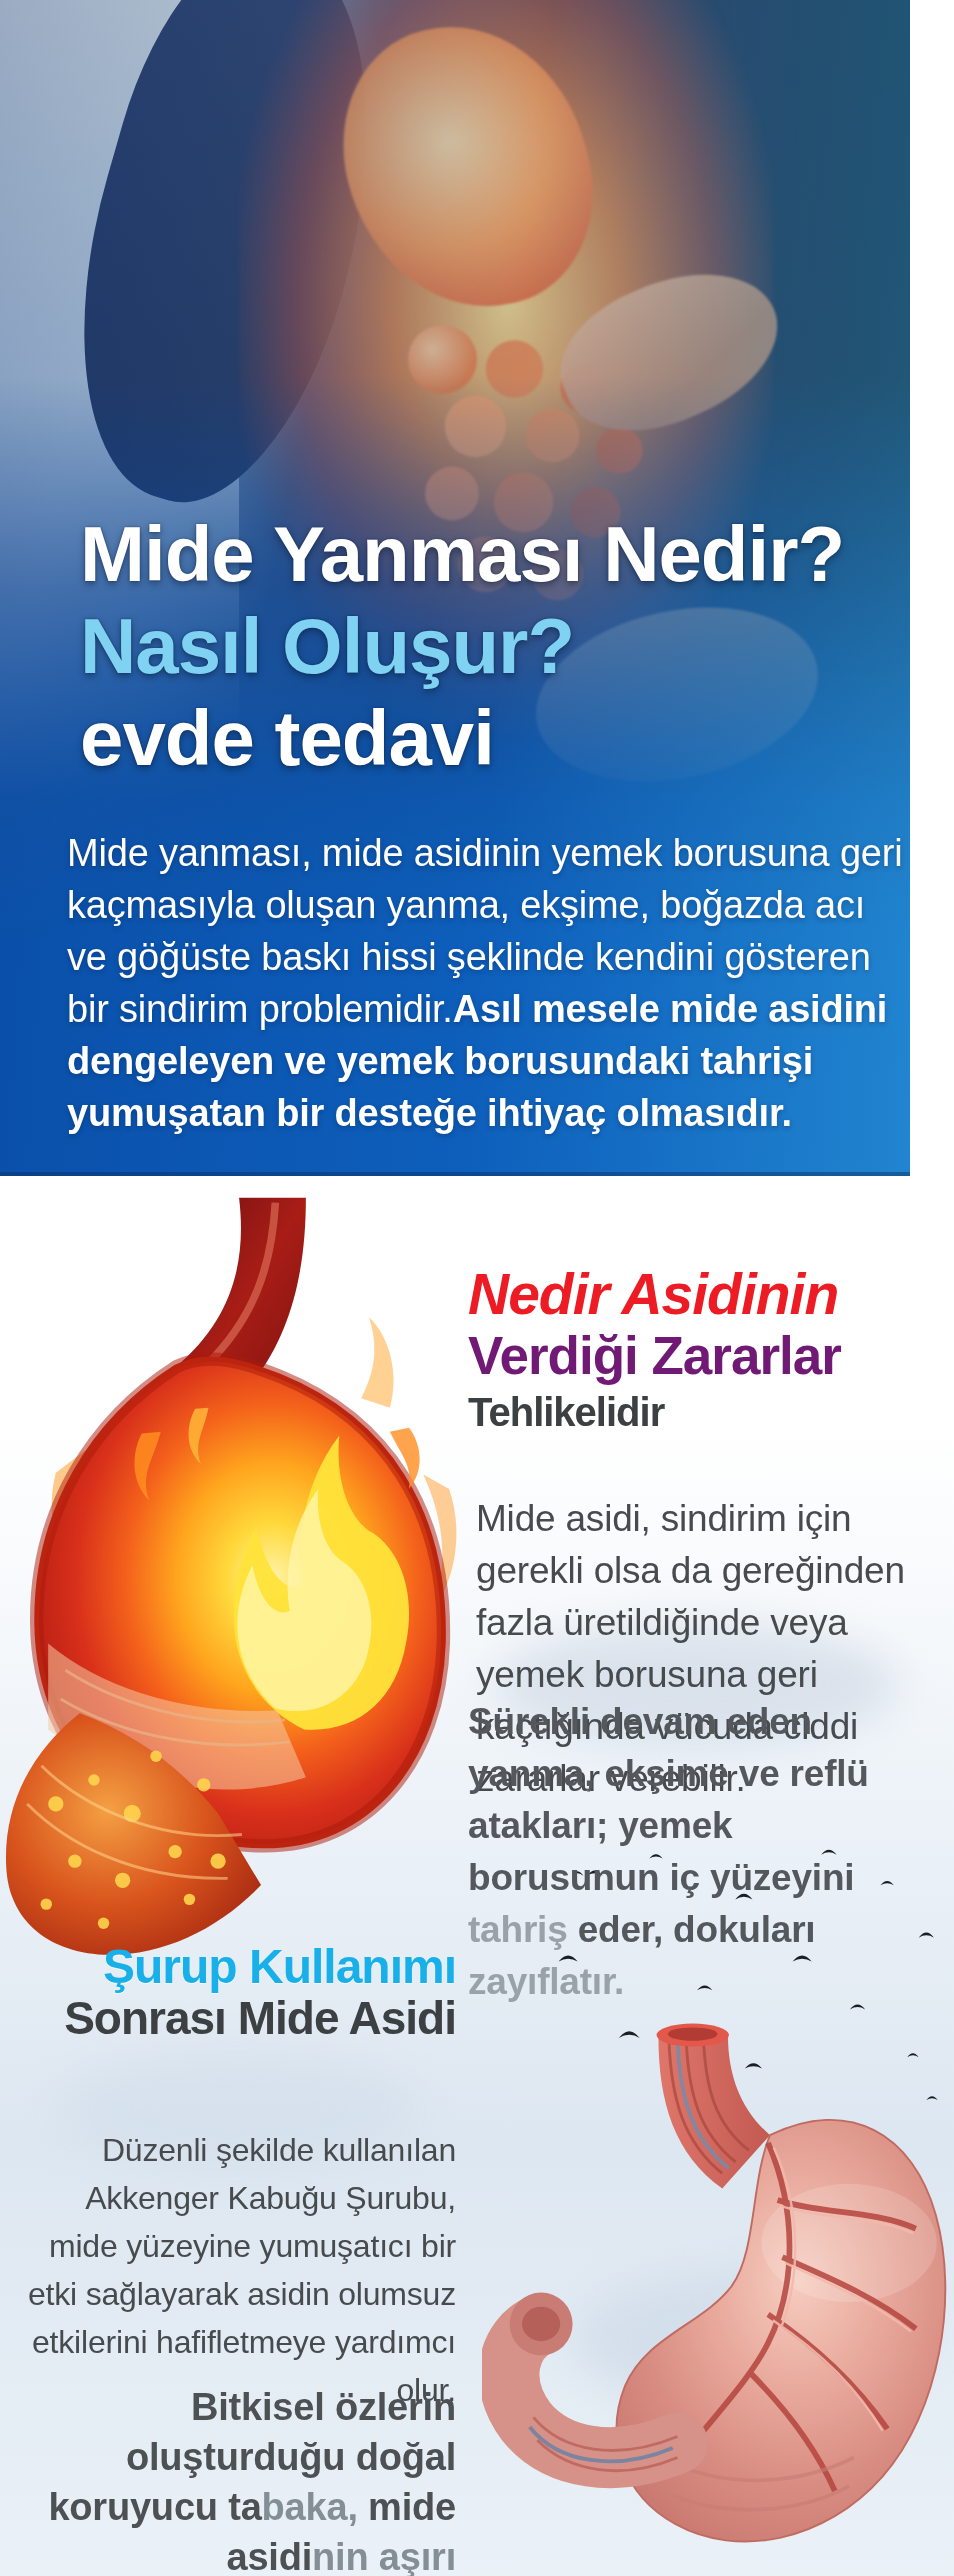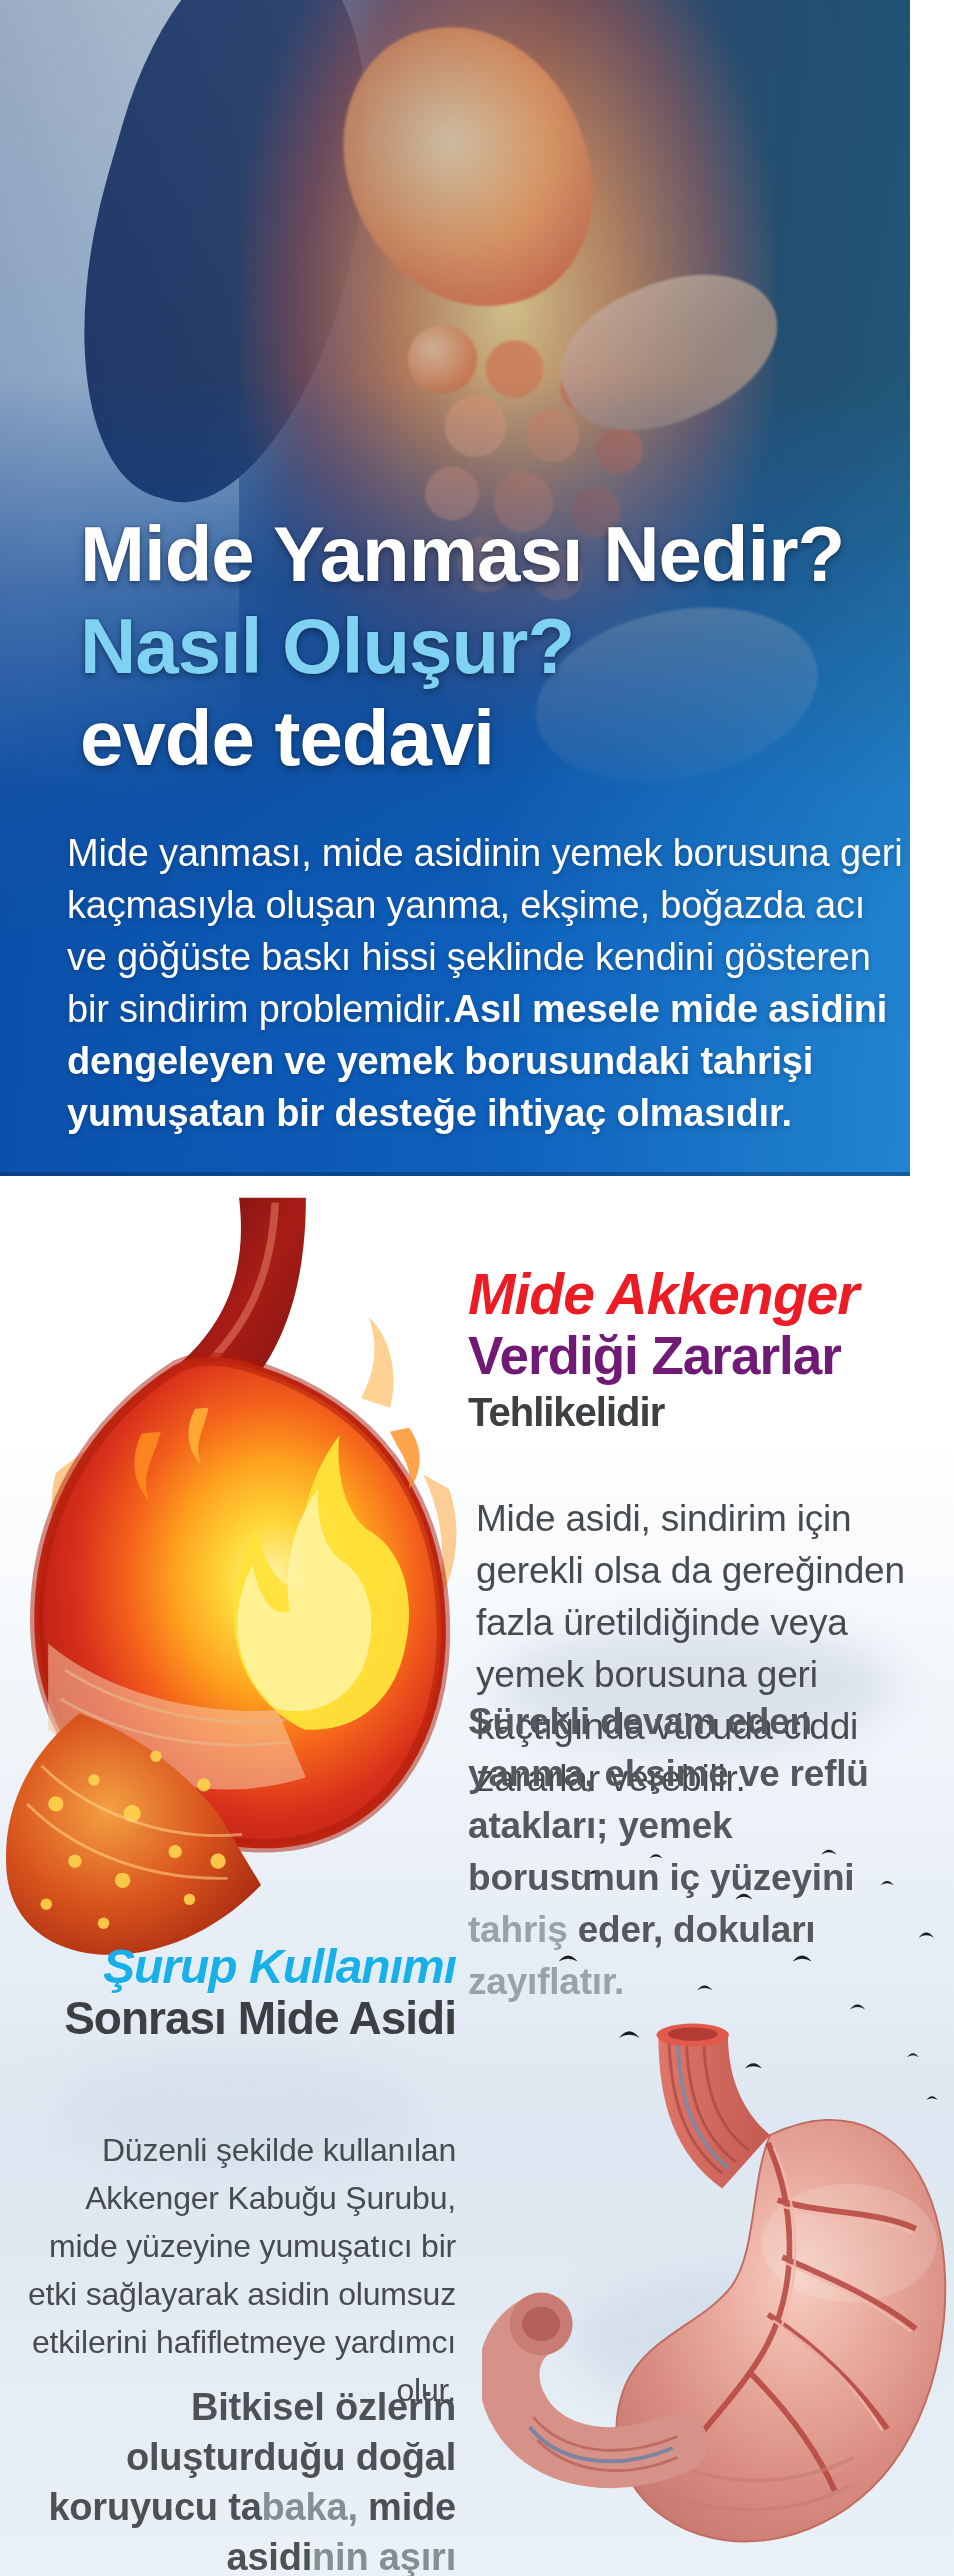--- a/index.html
+++ b/index.html
@@ -65,21 +65,21 @@
   .acid-l3{top:1392px;font-size:40px;color:#3d4042;}
   .acid-body{position:absolute;left:468px;top:1485px;width:463px;margin:8px;
     font-size:37px;line-height:52px;color:#474b4e;letter-spacing:-0.2px;}
   .acid-warning{position:absolute;left:468px;top:1696px;width:463px;margin:0;
     font-size:37px;line-height:52px;font-weight:bold;letter-spacing:-0.2px;}
   .acid-warning .dark{color:#54585c;} .acid-warning .light{color:#9aa2a9;}
 
   
   .syr-h{position:absolute;left:0;width:456px;margin:0;text-align:right;font-weight:bold;line-height:1;
     white-space:nowrap;letter-spacing:-1px;}
-  .syr-accent{top:1943px;font-size:48px;font-style:italic;color:#19b0ea;
+  .syr-accent{top:1943px;font-size:48px;color:#19b0ea;
     text-shadow:0 1px 0 rgba(255,255,255,.8);}
   .syr-l2{top:1995px;font-size:46px;color:#3d4042;}
   .syr-l3{top:2046px;font-size:46px;color:#3d4042;}
   .syr-body{position:absolute;left:19px;top:2126px;width:437px;margin:0;text-align:right;
     font-size:32px;line-height:48px;color:#474b4e;letter-spacing:-0.2px;}
   .syr-benefit{position:absolute;left:19px;top:2382px;width:437px;margin:0;text-align:right;
     font-size:38px;line-height:50px;font-weight:bold;letter-spacing:-0.2px;}
   .syr-benefit .dark{color:#4d5154;} .syr-benefit .light{color:#848e95;}
 </style>
 </head>
@@ -234,21 +234,21 @@
       <path d="M200,510 C255,532 330,530 385,500"></path>
     </g>
 
     <path d="M205,455 C140,482 78,472 46,432 C16,392 26,345 62,330" fill="none" stroke="#d69288" stroke-width="64" stroke-linecap="round"></path>
     <path d="M205,448 C142,474 84,464 54,428 M205,470 C148,494 92,486 58,452" fill="none" stroke="#bb6057" stroke-width="3" opacity=".8"></path>
     <path d="M200,460 C140,485 80,476 50,438" fill="none" stroke="#5c7fa8" stroke-width="4" opacity=".75"></path>
     <circle cx="62" cy="330" r="33" fill="#c97c73"></circle>
     <ellipse cx="62" cy="330" rx="20" ry="18" fill="#b05a52" opacity=".8"></ellipse>
   </svg>
 
-  <h2 class="acid-h acid-accent">Mide Akkenger</h2>
+  <h2 class="acid-h acid-accent">Nedir Asidinin</h2>
   <h2 class="acid-h acid-l2">Verdiği Zararlar</h2>
   <h2 class="acid-h acid-l3">Tehlikelidir</h2>
   <p class="acid-body">Mide asidi, sindirim için gerekli olsa da gereğinden fazla üretildiğinde veya yemek borusuna geri kaçtığında vücuda ciddi zararlar verebilir.</p>
   <p class="acid-warning"><span class="dark">Sürekli devam eden yanma, ekşime ve reflü atakları; yemek borusunun iç yüzeyini </span><span class="light">tahriş</span><span class="dark"> eder, dokuları </span><span class="light">zayıflatır.</span></p>
 
   <h2 class="syr-h syr-accent">Şurup Kullanımı</h2>
   <h2 class="syr-h syr-l2">Sonrası Mide Asidi</h2>
   <p class="syr-body">Düzenli şekilde kullanılan Akkenger Kabuğu Şurubu, mide yüzeyine yumuşatıcı bir etki sağlayarak asidin olumsuz etkilerini hafifletmeye yardımcı olur.</p>
   <p class="syr-benefit"><span class="dark">Bitkisel özlerin oluşturduğu doğal koruyucu ta</span><span class="light">baka,</span><span class="dark"> mide asidi</span><span class="light">nin aşırı</span></p>
 

